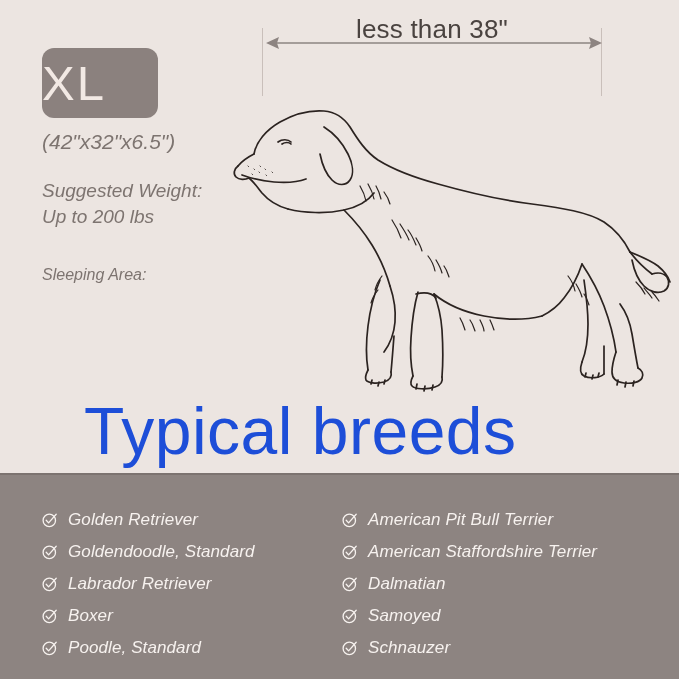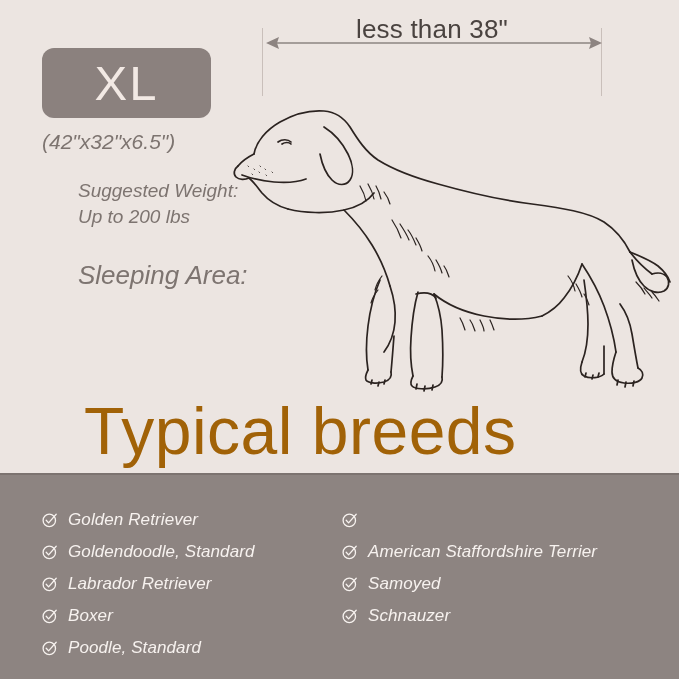--- a/index.html
+++ b/index.html
@@ -46,27 +46,26 @@
     top: 30px;
     width: 340px;
     height: 26px;
   }
 
   
   #size-badge {
     position: absolute;
     left: 42px;
     top: 48px;
-    width: 169px;
+    width: 116px;
     height: 70px;
     background: #8b817e;
     border-radius: 12px;
     display: flex;
     align-items: center;
-    justify-content: center;
   }
   #size-badge-label {
     font-size: 49px;
     font-weight: 300;
     color: #f2e9e4;
     letter-spacing: 2px;
     line-height: 1;
   }
 
   
@@ -76,40 +75,40 @@
     font-style: italic;
     font-weight: 300;
     color: #7d7470;
     white-space: nowrap;
   }
   #dims-text {
     top: 130px;
     font-size: 21px;
   }
   #weight-block { top: 178px; font-size: 19px; line-height: 26px; }
-  #area-block   { top: 262px; font-size: 26px; line-height: 26px; }
-  .info-line { display: block; margin-left: 36px; }
+  #area-block   { top: 262px; font-size: 16px; line-height: 26px; }
+  .info-line { display: block; }
 
   
   #dog-illustration {
     position: absolute;
     left: 232px;
     top: 80px;
     width: 448px;
     height: 312px;
   }
 
   
   #breeds-heading {
     position: absolute;
     left: 84px;
     top: 398px;
     font-size: 66px;
     font-weight: 300;
-    color: #a16207;
+    color: #1d4ed8;
     letter-spacing: 0.5px;
     line-height: 1;
     white-space: nowrap;
   }
 
   
   #breeds-band {
     position: absolute;
     left: 0;
     top: 473px;
@@ -351,27 +350,35 @@
         <span class="breed-label">Poodle, Standard</span>
       </div>
     </div>
 
     <div class="breeds-column" id="breeds-column-right">
       <div class="breed-item">
         <svg class="check-icon" viewBox="0 0 16 16">
             <circle cx="7.3" cy="8.4" r="6.2" fill="none" stroke="#f7f2ef" stroke-width="1.3"></circle>
             <path d="M4.2,8.3 L6.6,10.9 L14.2,2.2" fill="none" stroke="#f7f2ef" stroke-width="1.3" stroke-linecap="round" stroke-linejoin="round"></path>
           </svg>
+        <span class="breed-label">American Pit Bull Terrier</span>
       </div>
       <div class="breed-item">
         <svg class="check-icon" viewBox="0 0 16 16">
             <circle cx="7.3" cy="8.4" r="6.2" fill="none" stroke="#f7f2ef" stroke-width="1.3"></circle>
             <path d="M4.2,8.3 L6.6,10.9 L14.2,2.2" fill="none" stroke="#f7f2ef" stroke-width="1.3" stroke-linecap="round" stroke-linejoin="round"></path>
           </svg>
         <span class="breed-label">American Staffordshire Terrier</span>
+      </div>
+      <div class="breed-item">
+        <svg class="check-icon" viewBox="0 0 16 16">
+            <circle cx="7.3" cy="8.4" r="6.2" fill="none" stroke="#f7f2ef" stroke-width="1.3"></circle>
+            <path d="M4.2,8.3 L6.6,10.9 L14.2,2.2" fill="none" stroke="#f7f2ef" stroke-width="1.3" stroke-linecap="round" stroke-linejoin="round"></path>
+          </svg>
+        <span class="breed-label">Dalmatian</span>
       </div>
       <div class="breed-item">
         <svg class="check-icon" viewBox="0 0 16 16">
             <circle cx="7.3" cy="8.4" r="6.2" fill="none" stroke="#f7f2ef" stroke-width="1.3"></circle>
             <path d="M4.2,8.3 L6.6,10.9 L14.2,2.2" fill="none" stroke="#f7f2ef" stroke-width="1.3" stroke-linecap="round" stroke-linejoin="round"></path>
           </svg>
         <span class="breed-label">Samoyed</span>
       </div>
       <div class="breed-item">
         <svg class="check-icon" viewBox="0 0 16 16">

